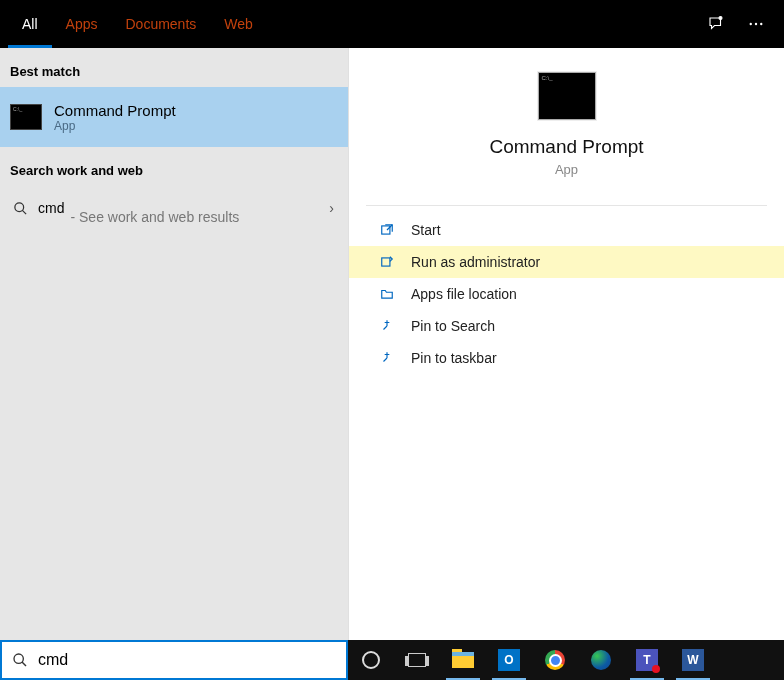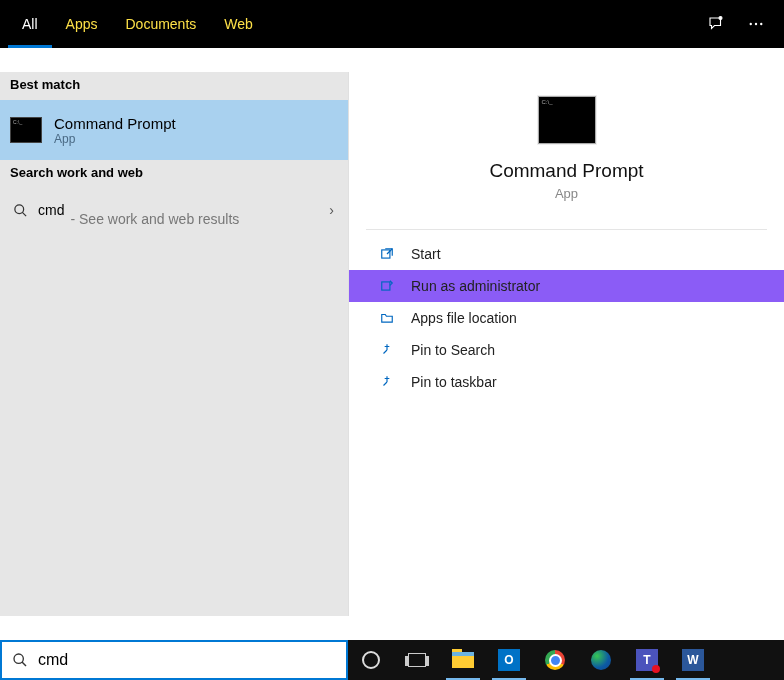--- a/index.html
+++ b/index.html
@@ -1,31 +1,31 @@
 <!DOCTYPE html>
 <html><head>
 <meta charset="utf-8">
 <style>
   * { box-sizing: border-box; margin: 0; padding: 0; font-family: "Segoe UI", Arial, sans-serif; }
   html, body { width: 784px; height: 680px; overflow: hidden; background: #fff; }
-  .window { width: 784px; height: 680px; display: flex; flex-direction: column; gap: 24px; }
+  .window { width: 784px; height: 680px; display: flex; flex-direction: column; }
 
   
   .tabbar { background: #000; color: #fff; height: 48px; display: flex; align-items: center; padding: 0 8px; }
-  .tab { padding: 0 14px; height: 48px; display: flex; align-items: center; font-size: 14px; color: #fde047; cursor: pointer; }
+  .tab { padding: 0 14px; height: 48px; display: flex; align-items: center; font-size: 14px; color: #c2410c; cursor: pointer; }
   .tab.active { color: #fff; border-bottom: 3px solid #0078d4; padding-top: 3px; }
   .tabbar-spacer { flex: 1; }
   .tabbar-icon { width: 40px; height: 48px; display: flex; align-items: center; justify-content: center; color: #fff; cursor: pointer; }
 
   
   .content { flex: 1; display: flex; background: #e6e6e6; min-height: 0; }
 
   
   .left { width: 348px; background: #e6e6e6; display: flex; flex-direction: column; }
-  .section-header { font-weight: 600; font-size: 13px; padding: 5px 10px 8px 10px; color: #000; }
+  .section-header { font-weight: 600; font-size: 13px; padding: 16px 10px 8px 10px; color: #000; }
   .best-match { background: #a9d1ef; height: 60px; display: flex; align-items: center; padding: 0 10px; cursor: pointer; }
   .bm-icon { width: 32px; height: 26px; background: #000; border: 1px solid #444; margin-right: 12px; position: relative; }
   .bm-icon .dots { position: absolute; top: 1px; left: 2px; color: #aaa; font-size: 5px; letter-spacing: 0px; }
   .bm-text .title { font-size: 15px; color: #000; }
   .bm-text .sub { font-size: 12px; color: #4a6a85; }
 
   .web-row { height: 44px; display: flex; align-items: center; padding: 0 10px; cursor: pointer; }
   .web-row .search-ico { width: 20px; display: flex; justify-content: center; }
   .web-row .query { margin-left: 8px; font-size: 14px; color: #000; }
   .web-row .desc { margin-left: 6px; font-size: 14px; color: #777; margin-top: 18px; }
@@ -33,21 +33,21 @@
 
   
   .right { flex: 1; background: #fff; border-left: 1px solid #e0e0e0; display: flex; flex-direction: column; padding-top: 24px; align-items: center; }
   .preview-icon { width: 58px; height: 48px; background: #000; border: 1px solid #aaa; box-shadow: 0 0 0 1px #eee; position: relative; }
   .preview-icon .dots { position: absolute; top: 2px; left: 3px; color: #aaa; font-size: 6px; }
   .preview-title { margin-top: 16px; font-size: 19px; color: #111; }
   .preview-sub { margin-top: 4px; font-size: 13px; color: #888; }
   .divider { width: 92%; border-top: 1px solid #e5e5e5; margin-top: 28px; }
   .actions { width: 100%; margin-top: 8px; }
   .action { height: 32px; display: flex; align-items: center; padding: 0 30px; font-size: 14px; color: #222; cursor: pointer; }
-  .action.hover { background: #8b5cf6; }
+  .action.hover { background: #fef9c3; }
   .action .aicon { width: 16px; height: 16px; margin-right: 16px; display: flex; align-items: center; justify-content: center; color: #0067c0; }
 
   
   .searchbar { height: 40px; border: 2px solid #0078d4; background: #fff; display: flex; align-items: center; padding: 0 8px; margin: 0; }
   .searchbar .sicon { width: 20px; display: flex; justify-content: center; color: #333; }
   .searchbar input { border: none; outline: none; flex: 1; font-size: 16px; margin-left: 8px; background: transparent; }
 
   
   .bottom { display: flex; height: 40px; }
   .bottom-left { width: 348px; background: #fff; }

